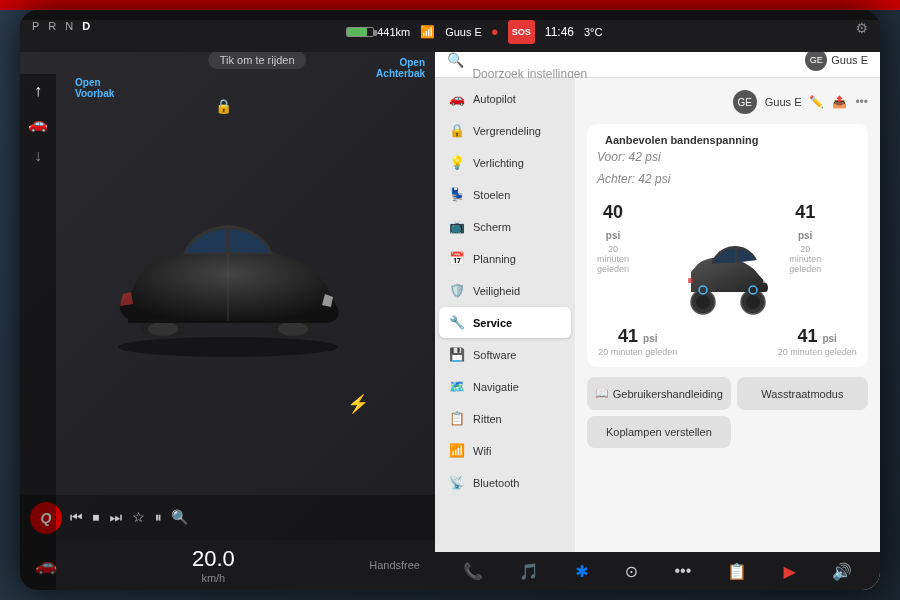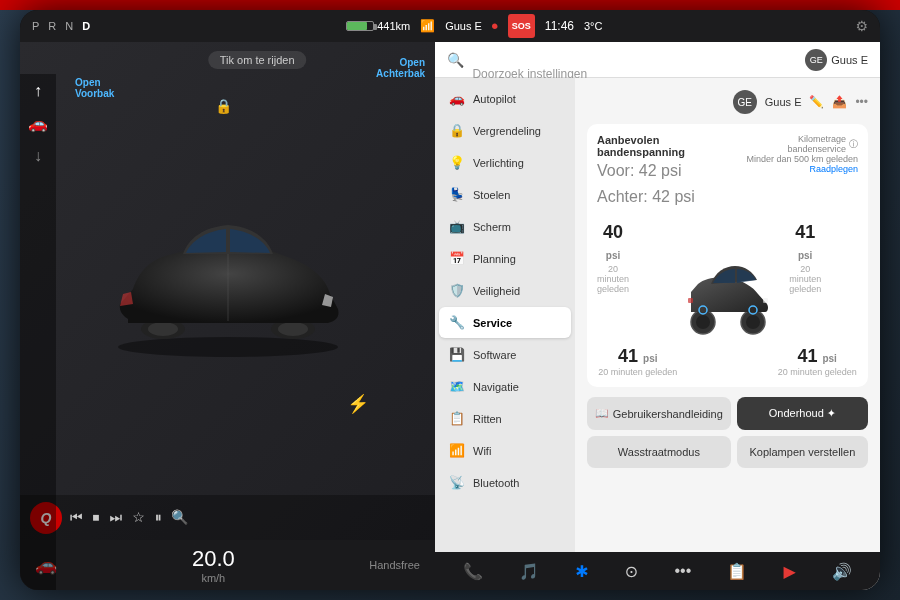--- a/index.html
+++ b/index.html
@@ -18,25 +18,25 @@
       top: 10px; left: 20px; right: 20px; bottom: 10px;
       background: #111;
       border-radius: 18px;
       overflow: hidden;
       box-shadow: 0 0 40px rgba(0,0,0,0.8);
     }
 
     
     .status-bar {
       position: absolute;
-      top: 0; left: 0; right: 0;
+      top: 10px; left: 0; right: 0;
       height: 32px;
       background: #1c1c1e;
       display: flex;
-      align-items: center;
+      align-items: flex-start;
       justify-content: space-between;
       padding: 0 12px;
       z-index: 10;
     }
     .status-left {
       display: flex;
       align-items: center;
       gap: 12px;
       color: #fff;
       font-size: 12px;
@@ -289,25 +289,27 @@
       background: #fff;
       border-radius: 10px;
       padding: 10px;
       margin-bottom: 10px;
     }
     .tire-section-title {
       font-size: 11px;
       font-weight: 600;
       color: #333;
       margin-bottom: 4px;
+      margin-left: 8px;
     }
     .tire-section-sub {
-      font-size: 16px;
+      font-size: 12px;
       color: #888;
       margin-bottom: 8px;
+      font-style: italic;
     }
     .tire-grid {
       display: flex;
       gap: 10px;
     }
     .tire-reading {
       font-size: 11px;
       color: #333;
       text-align: center;
     }
@@ -609,28 +611,20 @@
             <span style="color:#888;font-size:12px;">•••</span>
           </div>
 
           <div class="tire-section">
             <div style="display:flex;justify-content:space-between;align-items:flex-start;">
               <div>
                 <div class="tire-section-title">Aanbevolen bandenspanning</div>
                 <div class="tire-section-sub">Voor: 42 psi</div>
                 <div class="tire-section-sub">Achter: 42 psi</div>
               </div>
-              <div style="text-align:right;">
-                <div style="display:flex;align-items:center;gap:3px;">
-                  <span style="font-size:9px;color:#888;">Kilometrage bandenservice</span>
-                  <span style="font-size:9px;color:#888;">ⓘ</span>
-                </div>
-                <div class="service-note">Minder dan 500 km geleden</div>
-                <div class="service-link">Raadplegen</div>
-              </div>
             </div>
 
             <div class="tire-grid" style="margin-top:8px;">
 
               <div style="display:grid;grid-template-columns:1fr 1fr;gap:8px;flex:1;">
                 <div class="tire-reading">
                   <div class="tire-psi">40 <span class="tire-psi-unit">psi</span></div>
                   <div class="tire-time">20 minuten geleden</div>
                 </div>
               </div>
@@ -685,23 +679,20 @@
                 <div class="tire-psi">41 <span class="tire-psi-unit">psi</span></div>
                 <div class="tire-time">20 minuten geleden</div>
               </div>
             </div>
           </div>
 
           <div class="action-buttons">
             <button class="action-btn">
               <span>📖</span>
               <span>Gebruikershandleiding</span>
-            </button>
-            <button class="action-btn primary">
-              <span>Onderhoud ✦</span>
             </button>
             <button class="action-btn">
               <span>Wasstraatmodus</span>
             </button>
             <button class="action-btn">
               <span>Koplampen verstellen</span>
             </button>
           </div>
         </div>
       </div>

